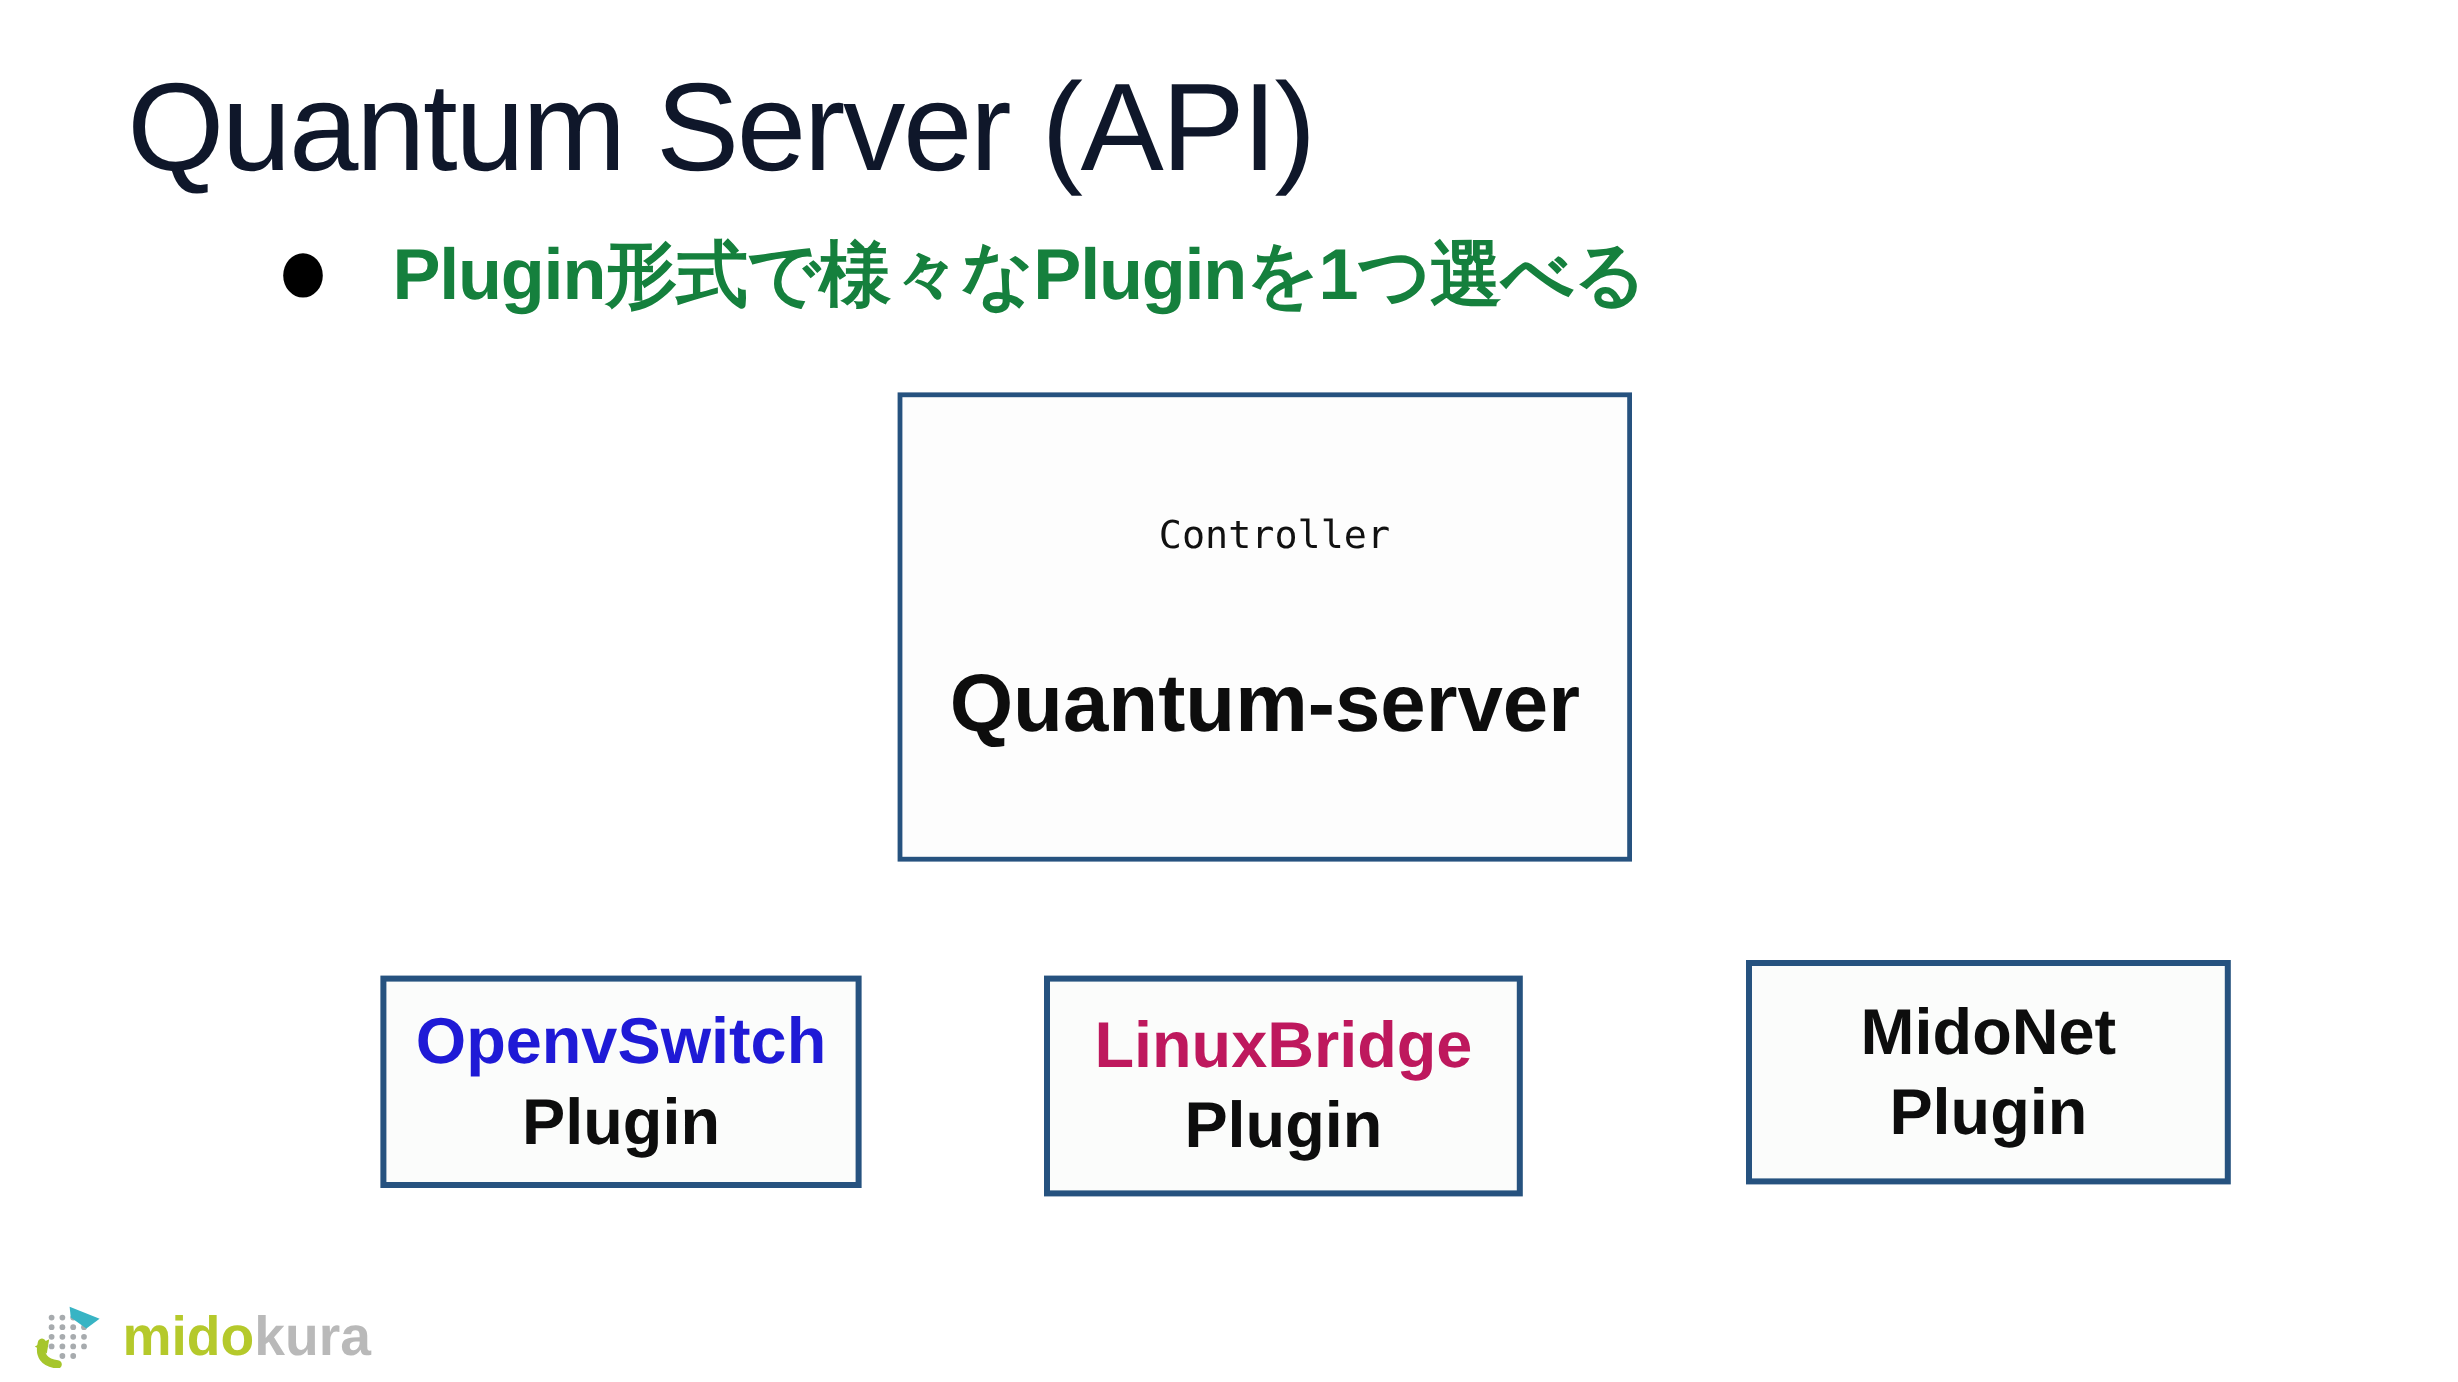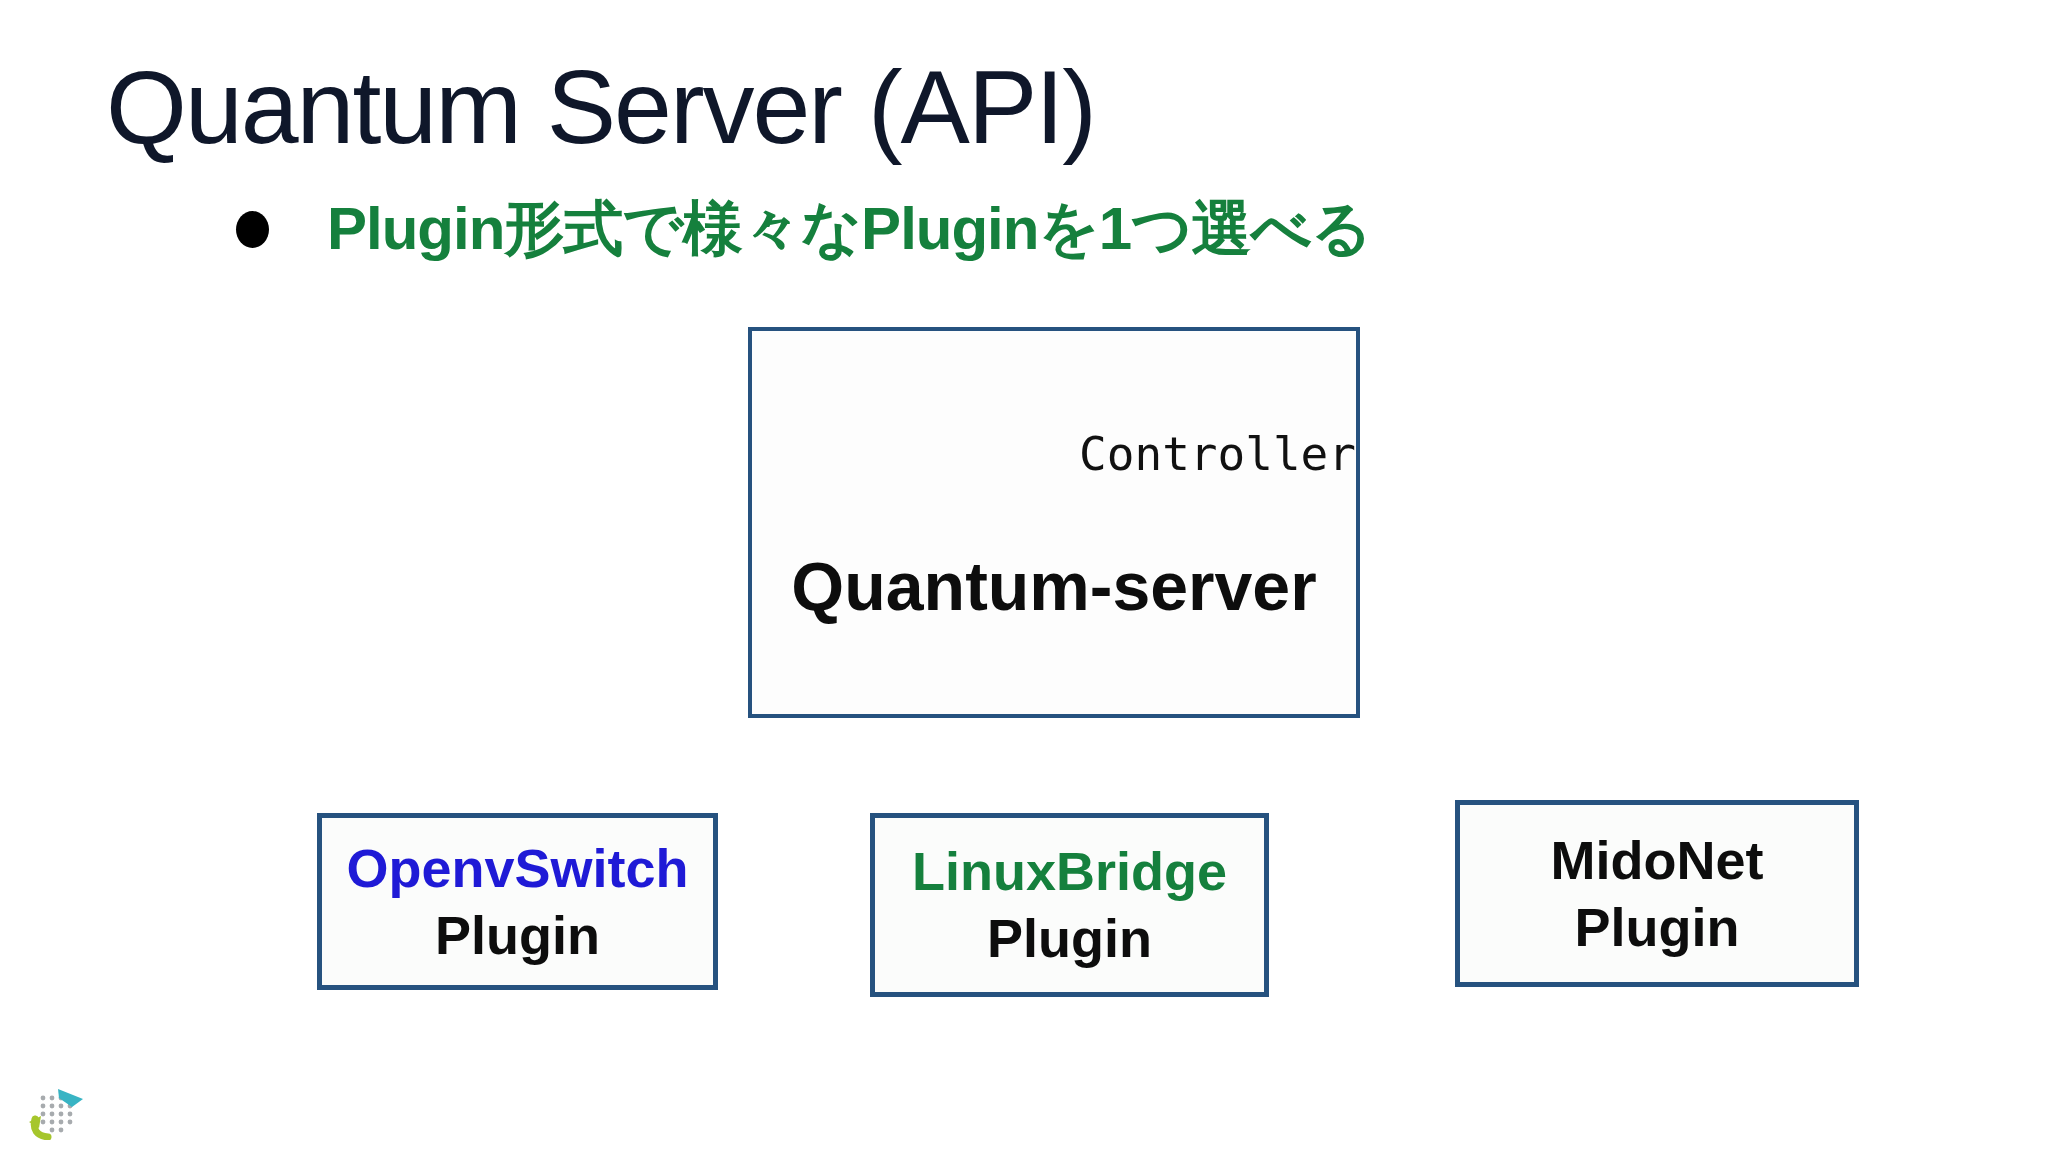--- a/index.html
+++ b/index.html
@@ -64,23 +64,23 @@
     width: 612px;
     height: 391px;
     box-sizing: border-box;
     border: 4px solid #26527f;
     background: #fdfdfd;
   }
   .controller-label {
     position: absolute;
     left: 16px; right: 0;
     top: 96px;
-    text-align: right;
+    text-align: center;
     font-family: "DejaVu Sans Mono", "Liberation Mono", monospace;
-    font-size: 46px;
+    font-size: 32px;
     font-weight: 400;
     color: #111111;
     white-space: nowrap;
   }
   .controller-name {
     position: absolute;
     left: 0; right: 0;
     top: 216px;
     text-align: center;
     font-size: 68px;
@@ -148,21 +148,21 @@
     <div class="controller-label">Controller</div>
     <div class="controller-name">Quantum-server</div>
   </div>
 
   <div class="plugin-box box-ovs" style="border-color: rgb(38, 82, 127);">
     <div class="plugin-line" style="color: rgb(31, 26, 214);">OpenvSwitch</div>
     <div class="plugin-line">Plugin</div>
   </div>
 
   <div class="plugin-box box-lb" style="border-color: rgb(38, 82, 127);">
-    <div class="plugin-line" style="color: #15803d;">LinuxBridge</div>
+    <div class="plugin-line" style="color: #be185d;">LinuxBridge</div>
     <div class="plugin-line">Plugin</div>
   </div>
 
   <div class="plugin-box box-mido" style="border-color: rgb(38, 82, 127);">
     <div class="plugin-line" style="color: rgb(13, 13, 13);">MidoNet</div>
     <div class="plugin-line">Plugin</div>
   </div>
 
   <div class="logo">
     <span class="logo-icon">
@@ -184,15 +184,18 @@
             <circle cx="33" cy="36" r="2.4"></circle>
             <circle cx="42" cy="36" r="2.4"></circle>
           <circle cx="24" cy="44" r="2.4"></circle>
             <circle cx="33" cy="44" r="2.4"></circle>
         </g>
         <path d="M30 3 L55 13 L44 21 L31 12 Z" fill="#38b4c4"></path>
         <path d="M20 51 Q3 49 7 33" stroke="#a6c62c" stroke-width="7" fill="none" stroke-linecap="round"></path>
         <path d="M1 36 L13 30 L11 42 Z" fill="#a6c62c"></path>
       </svg>
     </span>
+    <span class="logo-text">
+      <span class="logo-mido" style="color: rgb(181, 201, 43);">mido</span><span class="logo-kura" style="color: rgb(185, 185, 185);">kura</span>
+    </span>
   </div>
 
 </div>
 
 </body></html>

